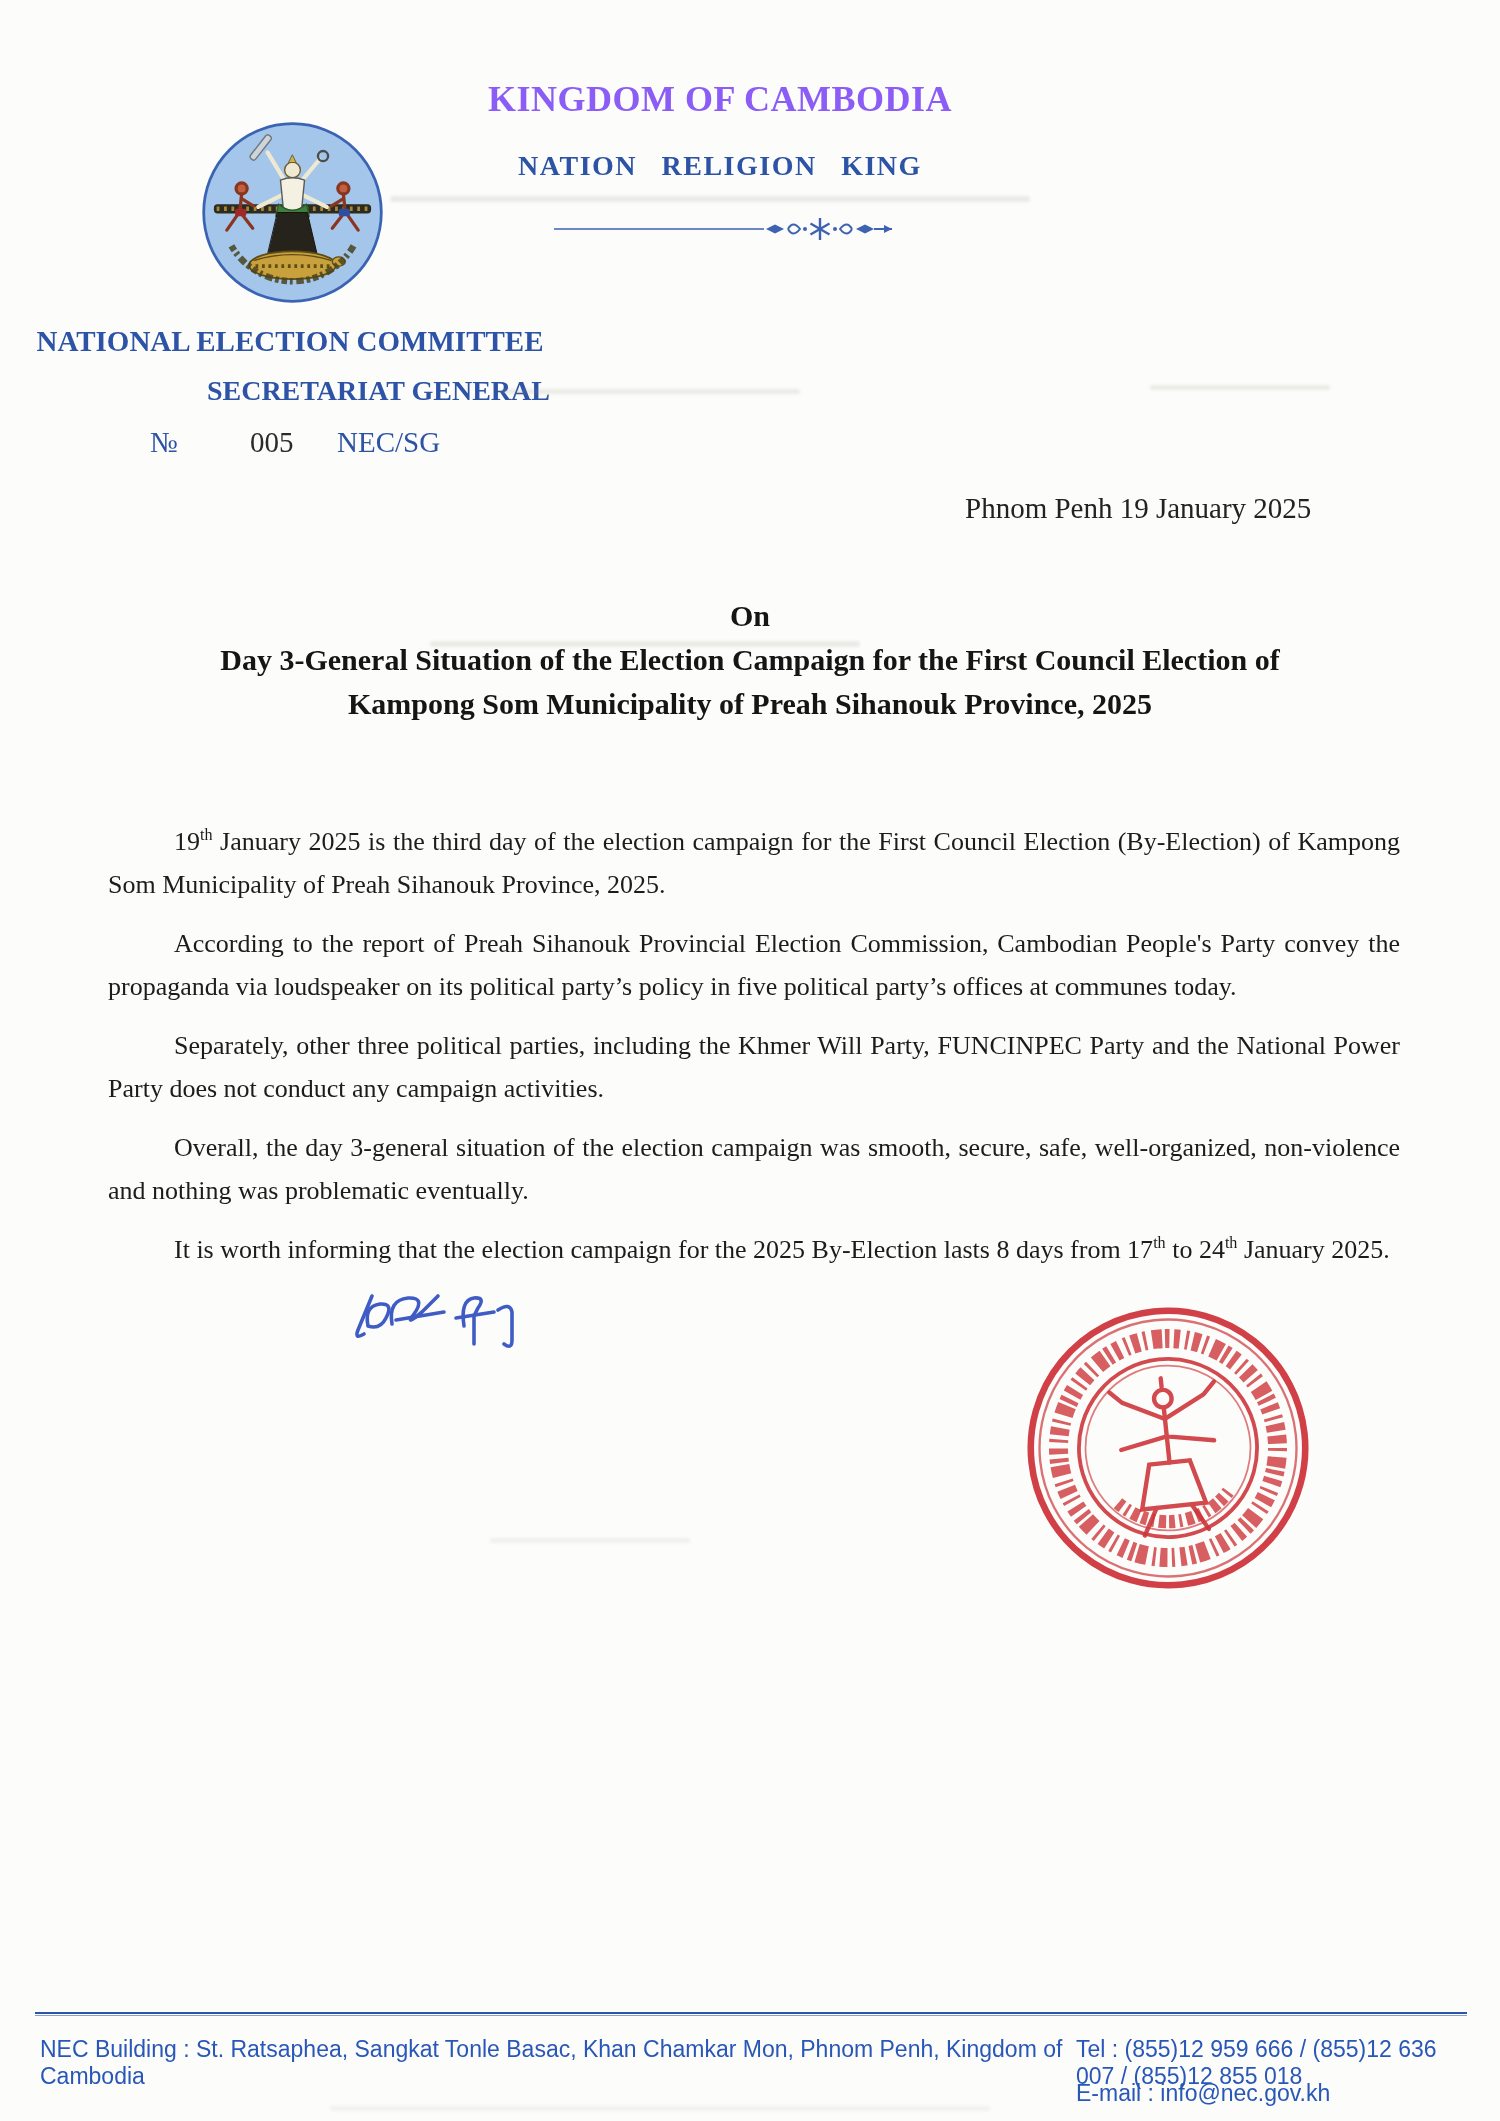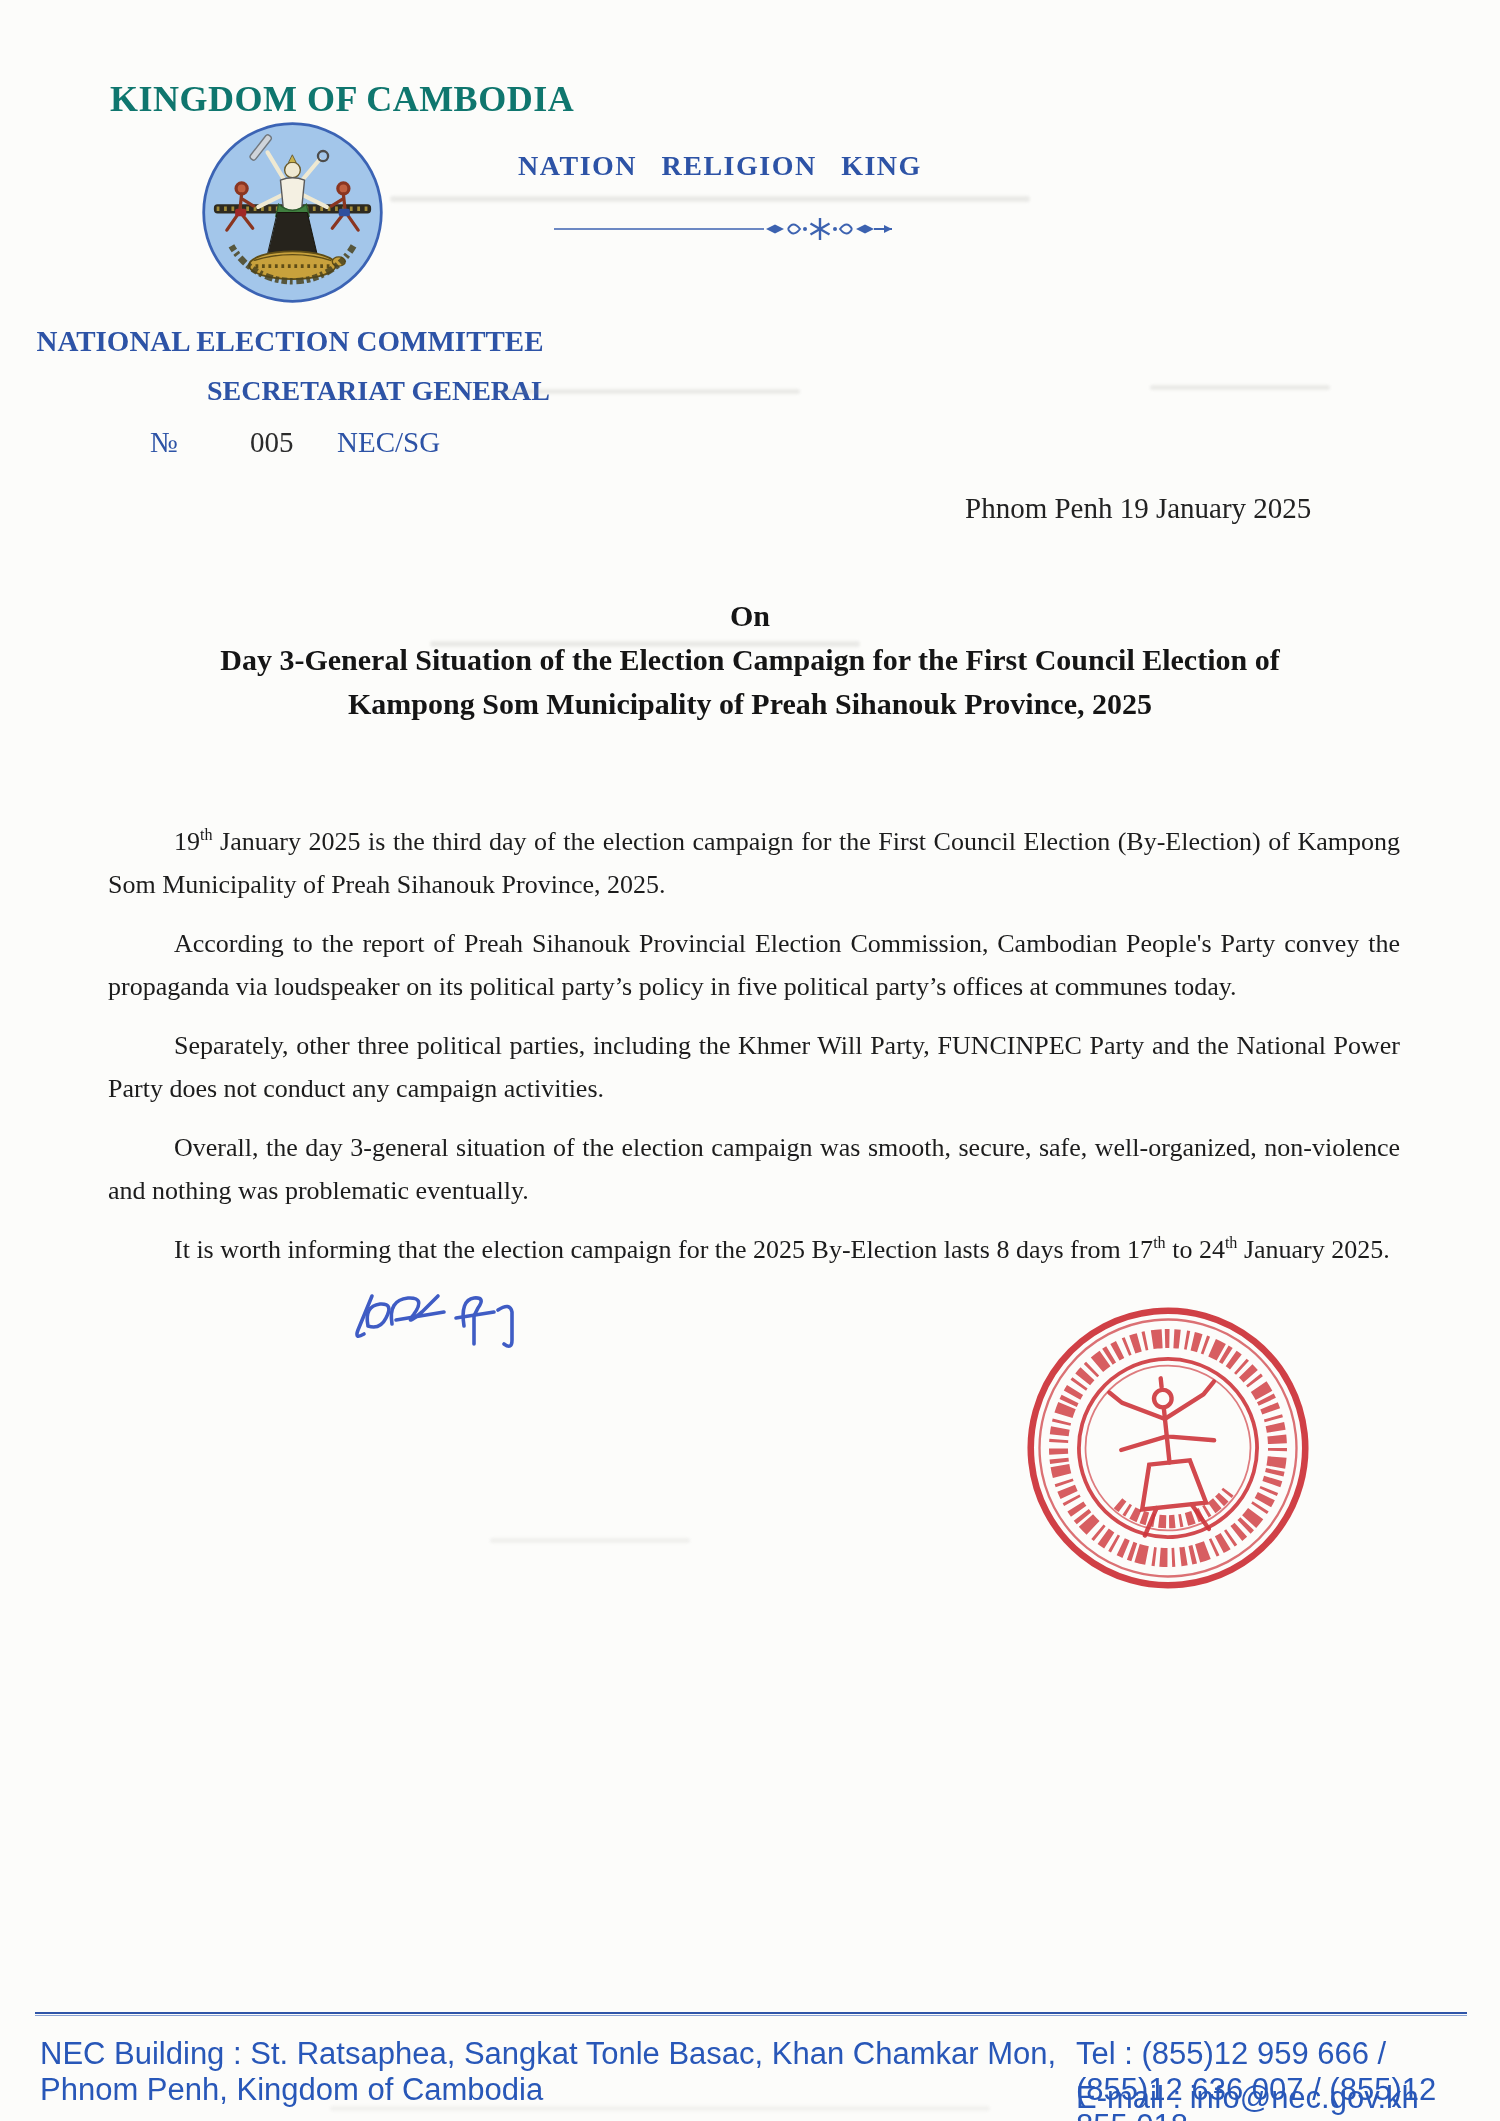--- a/index.html
+++ b/index.html
@@ -12,23 +12,23 @@
     background: #fcfcfa;
     overflow: hidden;
     font-family: "Liberation Serif", "DejaVu Serif", serif;
     color: #1e1e1e;
   }
   .abs { position: absolute; }
 
   
   .kingdom-title {
     left: 110px; top: 78px; width: 1220px;
-    text-align: left;
+    text-align: center;
     font-size: 36px; font-weight: 700;
-    color: #0f766e; letter-spacing: 0.5px;
+    color: #8b5cf6; letter-spacing: 0.5px;
   }
   .motto {
     left: 110px; top: 150px; width: 1220px;
     text-align: center;
     font-size: 28px; font-weight: 700;
     color: #2d53a6; letter-spacing: 1.5px; word-spacing: 16px; font-family: Liberation Serif, serif;
   }
   .ornament { left: 552px; top: 216px; }
 
   .emblem-wrap { left: 200px; top: 120px; width: 185px; height: 185px; }
@@ -70,21 +70,21 @@
   .stamp-wrap { left: 1022px; top: 1300px; width: 292px; height: 296px; opacity: 0.92; }
   .signature-wrap { left: 352px; top: 1282px; width: 190px; height: 80px; }
 
   
   .footer-rule {
     left: 35px; top: 2012px; width: 1432px; height: 5px;
     background: linear-gradient(#2f55a8 0 2px, #fcfcfa 2px 3px, #8aa2d2 3px 4px, transparent 4px);
   }
   .footer-text {
     font-family: "Liberation Sans", "DejaVu Sans", sans-serif;
-    font-size: 31px; color: #2857b8;
+    font-size: 23px; color: #2857b8;
   }
   .footer-address { left: 40px;  top: 2036px; width: 1030px; }
   .footer-tel     { left: 1076px; top: 2036px; width: 400px; }
   .footer-email   { left: 1076px; top: 2080px; width: 400px; }
 
   
   .smudge {
     position: absolute;
     background: rgba(140,140,136,0.16);
     filter: blur(1.5px);

